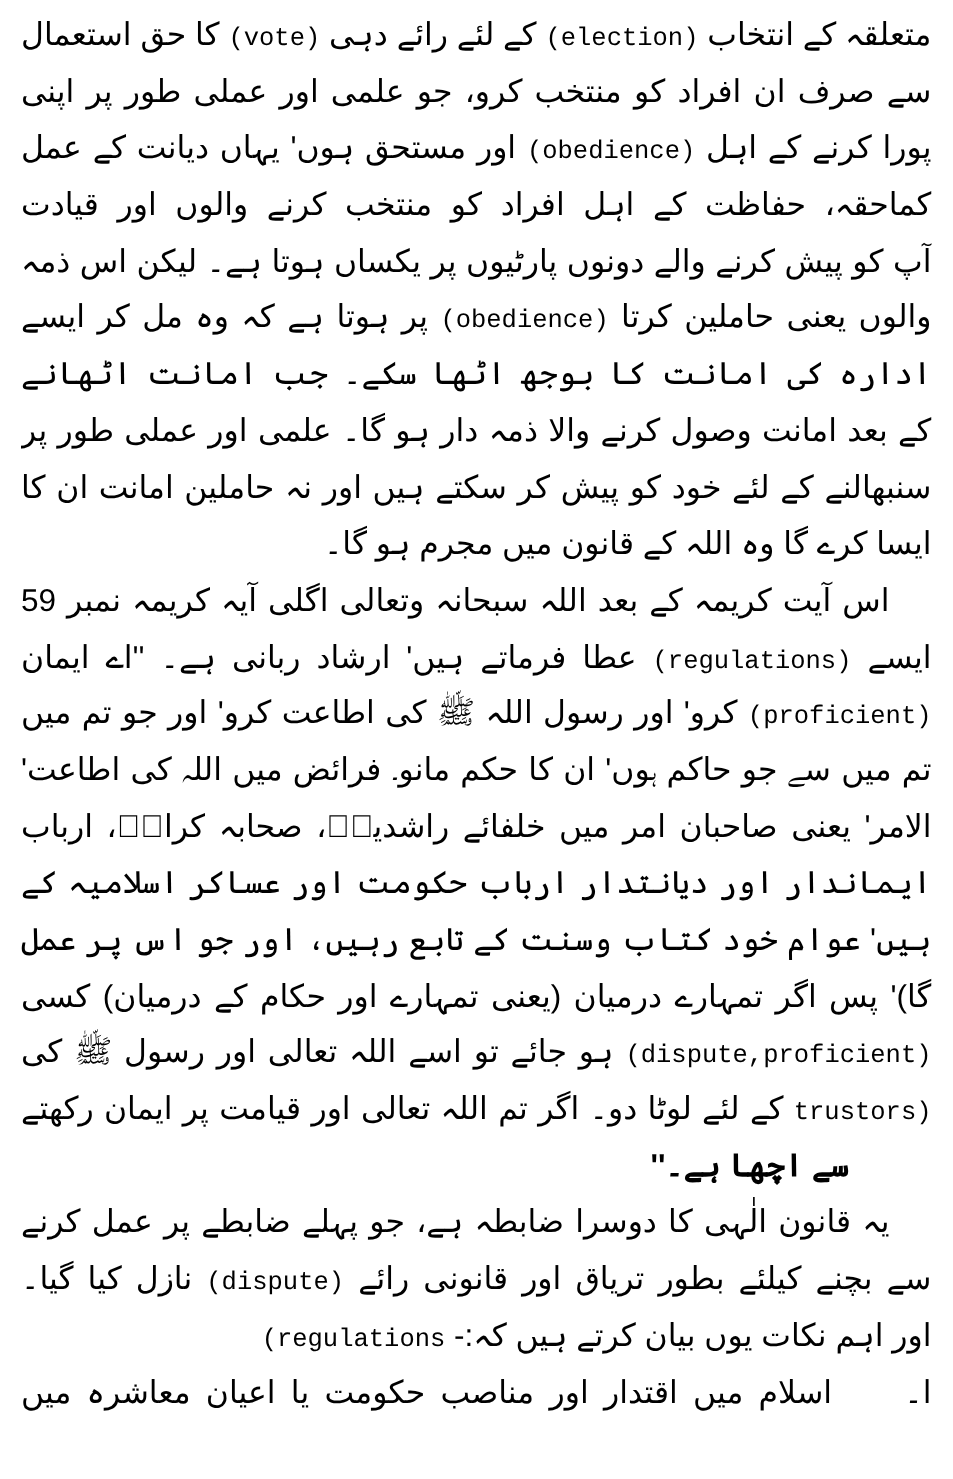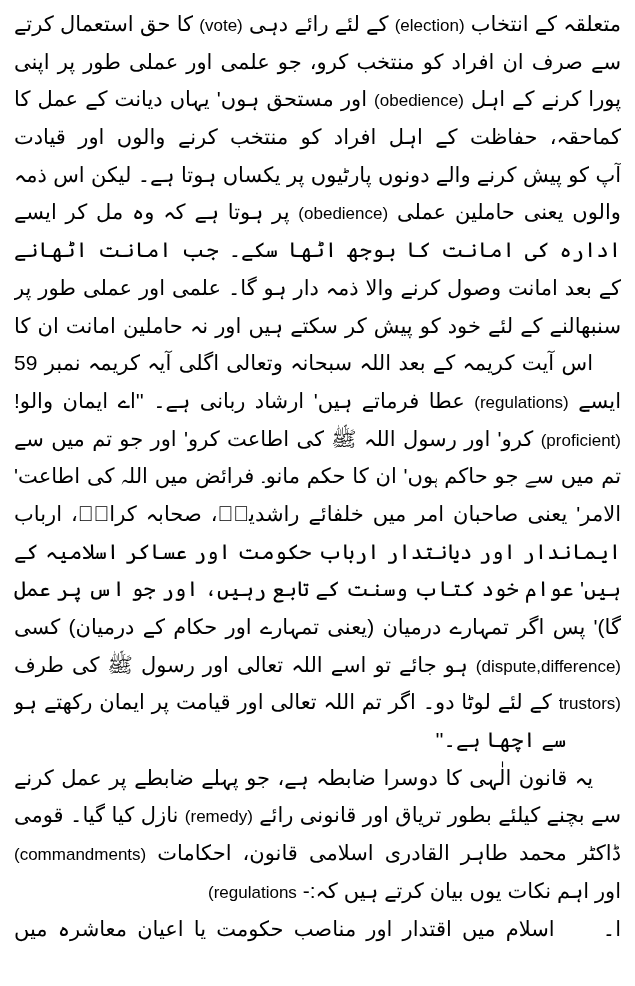--- a/index.html
+++ b/index.html
@@ -43,53 +43,53 @@
     text-align: right;
   }
   .ur {
     direction: rtl;
     unicode-bidi: isolate;
     font-family: sans-serif;
   }
   .en {
     direction: ltr;
     unicode-bidi: isolate;
-    font-family: Liberation Sans, sans-serif;
+    font-family: Liberation Mono, monospace;
     font-size: 17px;
   }
   .mk {
     direction: rtl;
     unicode-bidi: isolate;
     font-family: sans-serif;
     margin-left: 38px;                
   }
 </style>
 </head>
 <body>
 
 <div class="page">
 
 <div class="line j"><span class="ur">متعلقہ کے انتخاب</span> <span class="en">(election)</span> <span class="ur">کے لئے رائے دہی</span> <span class="en">(vote)</span> <span class="ur">کا حق استعمال کرتے وقت شعور اور دھیان</span></div>
     <div class="line j"><span class="ur">سے صرف ان افراد کو منتخب کرو، جو علمی اور عملی طور پر اپنی ذمہ داریوں او رفرائض کو دیانتداری سے بطریق احسن</span></div>
     <div class="line j"><span class="ur">پورا کرنے کے اہل</span> <span class="en">(obedience)</span> <span class="ur">اور مستحق ہوں' یہاں دیانت کے عمل کا اطلاق حاملین امانت یعنی امانت کی</span></div>
     <div class="line j"><span class="ur">کماحقہ، حفاظت کے اہل افراد کو منتخب کرنے والوں اور قیادت وراہنمائی کی خواہش رکھنے یا اس کے لیے اپنے</span></div>
     <div class="line j"><span class="ur">آپ کو پیش کرنے والے دونوں پارٹیوں پر یکساں ہوتا ہے۔ لیکن اس ذمہ داری کا زیادہ بوجھ عمل کا آغاز کرنے</span></div>
-    <div class="line j"><span class="ur">والوں یعنی حاملین عملی</span> <span class="en">(obedience)</span> <span class="ur">پر ہوتا ہے کہ وہ مل کر ایسے شخص کا انتخاب کریں کہ جو بطریق احسن متعلقہ</span></div>
+    <div class="line j"><span class="ur">والوں یعنی حاملین کرتا</span> <span class="en">(obedience)</span> <span class="ur">پر ہوتا ہے کہ وہ مل کر ایسے شخص کا انتخاب کریں کہ جو بطریق احسن متعلقہ</span></div>
     <div class="line j"><span class="ur">ادارہ کی امانت کا بوجھ اٹھا سکے۔ جب امانت اٹھانے والے شخص کا انتخاب سب لوگ مل کر کر لیں تو منتخب ہونے</span></div>
     <div class="line j"><span class="ur">کے بعد امانت وصول کرنے والا ذمہ دار ہو گا۔ علمی اور عملی طور پر نااہل اور غیر مستحق افراد نہ امانت اقتدار کو</span></div>
     <div class="line j"><span class="ur">سنبھالنے کے لئے خود کو پیش کر سکتے ہیں اور نہ حاملین امانت ان کا انتخاب حکم الٰہی کے خلاف کر سکتے ہیں، جو کوئی</span></div>
+    <div class="line r"><span class="ur">ایسا کرے گا وہ اللہ کے قانون میں مجرم ہو گا۔</span></div>
     <div class="line j" style="padding-right: 28px;"><span class="ur">اس آیت کریمہ کے بعد اللہ سبحانہ وتعالی اگلی آیہ کریمہ نمبر 59 میں اپنے قانون کا دوسرا</span></div>
     <div class="line j"><span class="ur">ایسے</span> <span class="en">(regulations)</span> <span class="ur">عطا فرماتے ہیں' ارشاد ربانی ہے۔ ''اے ایمان والو! اللہ تعالی کی اطاعت</span></div>
     <div class="line j"><span class="en">(proficient)</span> <span class="ur">کرو' اور رسول اللہ ﷺ کی اطاعت کرو' اور جو تم میں سے مناصب حکومت پر فائز ہیں، (یعنی</span></div>
     <div class="line j"><span class="ur">تم میں سے جو حاکم ہوں' ان کا حکم مانو۔ فرائض میں اللہ کی اطاعت' سنت میں رسول اللہ ﷺ کی اتباع' اولی</span></div>
     <div class="line j"><span class="ur">الامر' یعنی صاحبان امر میں خلفائے راشدینؓ، صحابہ کرامؓ، ارباب عقل وحکمت، عاملین شریعت، علمائے حق،</span></div>
     <div class="line j"><span class="ur">ایماندار اور دیانتدار ارباب حکومت اور عساکر اسلامیہ کے کمانڈر یعنی ادارے کے ہر عہدہ پر فائز شخص شامل ہوتے</span></div>
     <div class="line j"><span class="ur">ہیں' عوام خود کتاب وسنت کے تابع رہیں، اور جو اس پر عمل کرتا ہو، اس کا کہنا مانیں' تو کوئی نزاع اور فساد نہ ہو</span></div>
     <div class="line j"><span class="ur">گا)' پس اگر تمہارے درمیان (یعنی تمہارے اور حکام کے درمیان) کسی بات پر نزاع</span></div>
-    <div class="line j"><span class="en">(dispute,difference)</span> <span class="ur">ہو جائے تو اسے اللہ تعالی اور رسول ﷺ کی طرف حتمی فیصلے</span> </div>
+    <div class="line j"><span class="en">(dispute,proficient)</span> <span class="ur">ہو جائے تو اسے اللہ تعالی اور رسول ﷺ کی طرف حتمی فیصلے</span> </div>
     <div class="line j"><span class="en">trustors)</span> <span class="ur">کے لئے لوٹا دو۔ اگر تم اللہ تعالی اور قیامت پر ایمان رکھتے ہو تو یہ بہتر ہے اور اس کا انجام سب</span></div>
-    <div class="line r" style="padding-right: 55px;"><span class="ur">سے اچھا ہے۔''</span></div>
+    <div class="line r" style="padding-right: 55px; font-weight: bold;"><span class="ur">سے اچھا ہے۔''</span></div>
     <div class="line j" style="padding-right: 28px;"><span class="ur">یہ قانون الٰہی کا دوسرا ضابطہ ہے، جو پہلے ضابطے پر عمل کرنے والوں کے لئے بصورت تنازعہ و فساد</span></div>
-    <div class="line j"><span class="ur">سے بچنے کیلئے بطور تریاق اور قانونی رائے</span> <span class="en">(remedy)</span> <span class="ur">نازل کیا گیا۔ قومی لیڈرشپ کے ضمن میں شیخ الاسلام</span></div>
-    <div class="line j"><span class="ur">ڈاکٹر محمد طاہر القادری اسلامی قانون، احکامات</span> <span class="en">(commandments)</span>  </div>
+    <div class="line j"><span class="ur">سے بچنے کیلئے بطور تریاق اور قانونی رائے</span> <span class="en">(dispute)</span> <span class="ur">نازل کیا گیا۔ قومی لیڈرشپ کے ضمن میں شیخ الاسلام</span></div>
     <div class="line r"><span class="ur">اور اہم نکات یوں بیان کرتے ہیں کہ:-</span> <span class="en">(regulations</span></div>
     <div class="line j"><span class="mk">ا۔</span> <span class="ur">اسلام میں اقتدار اور مناصب حکومت یا اعیان معاشرہ میں کسی قسم کا کوئی ایسا عہدہ جس میں مسلمانوں</span></div>
   </div>
 
 </body></html>

